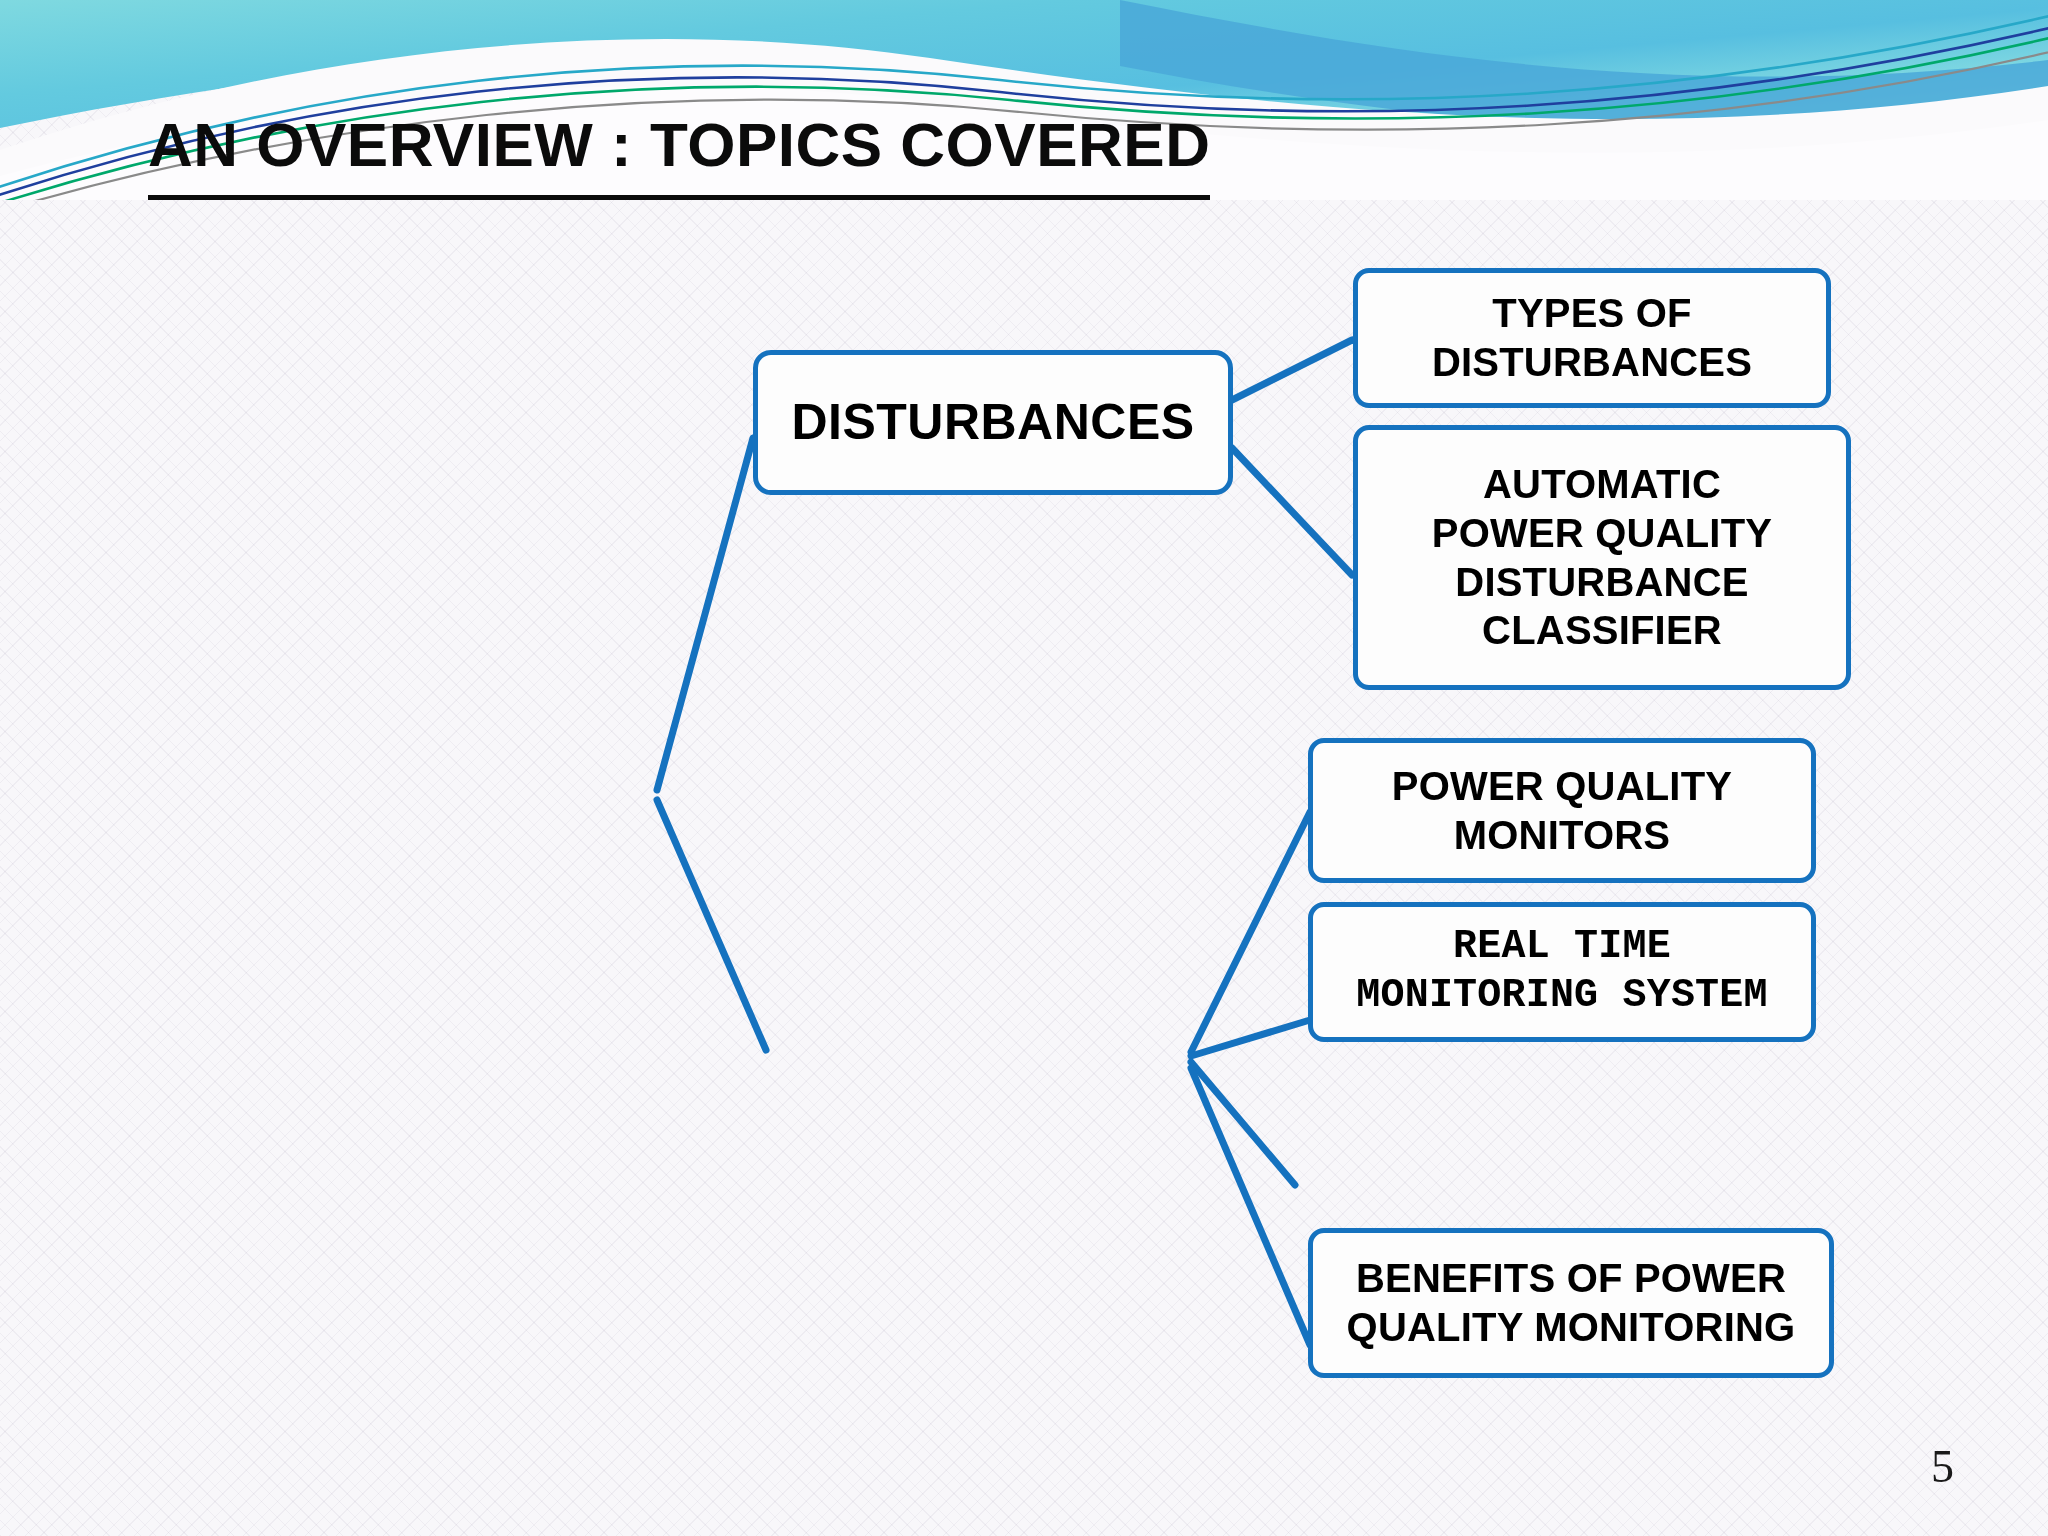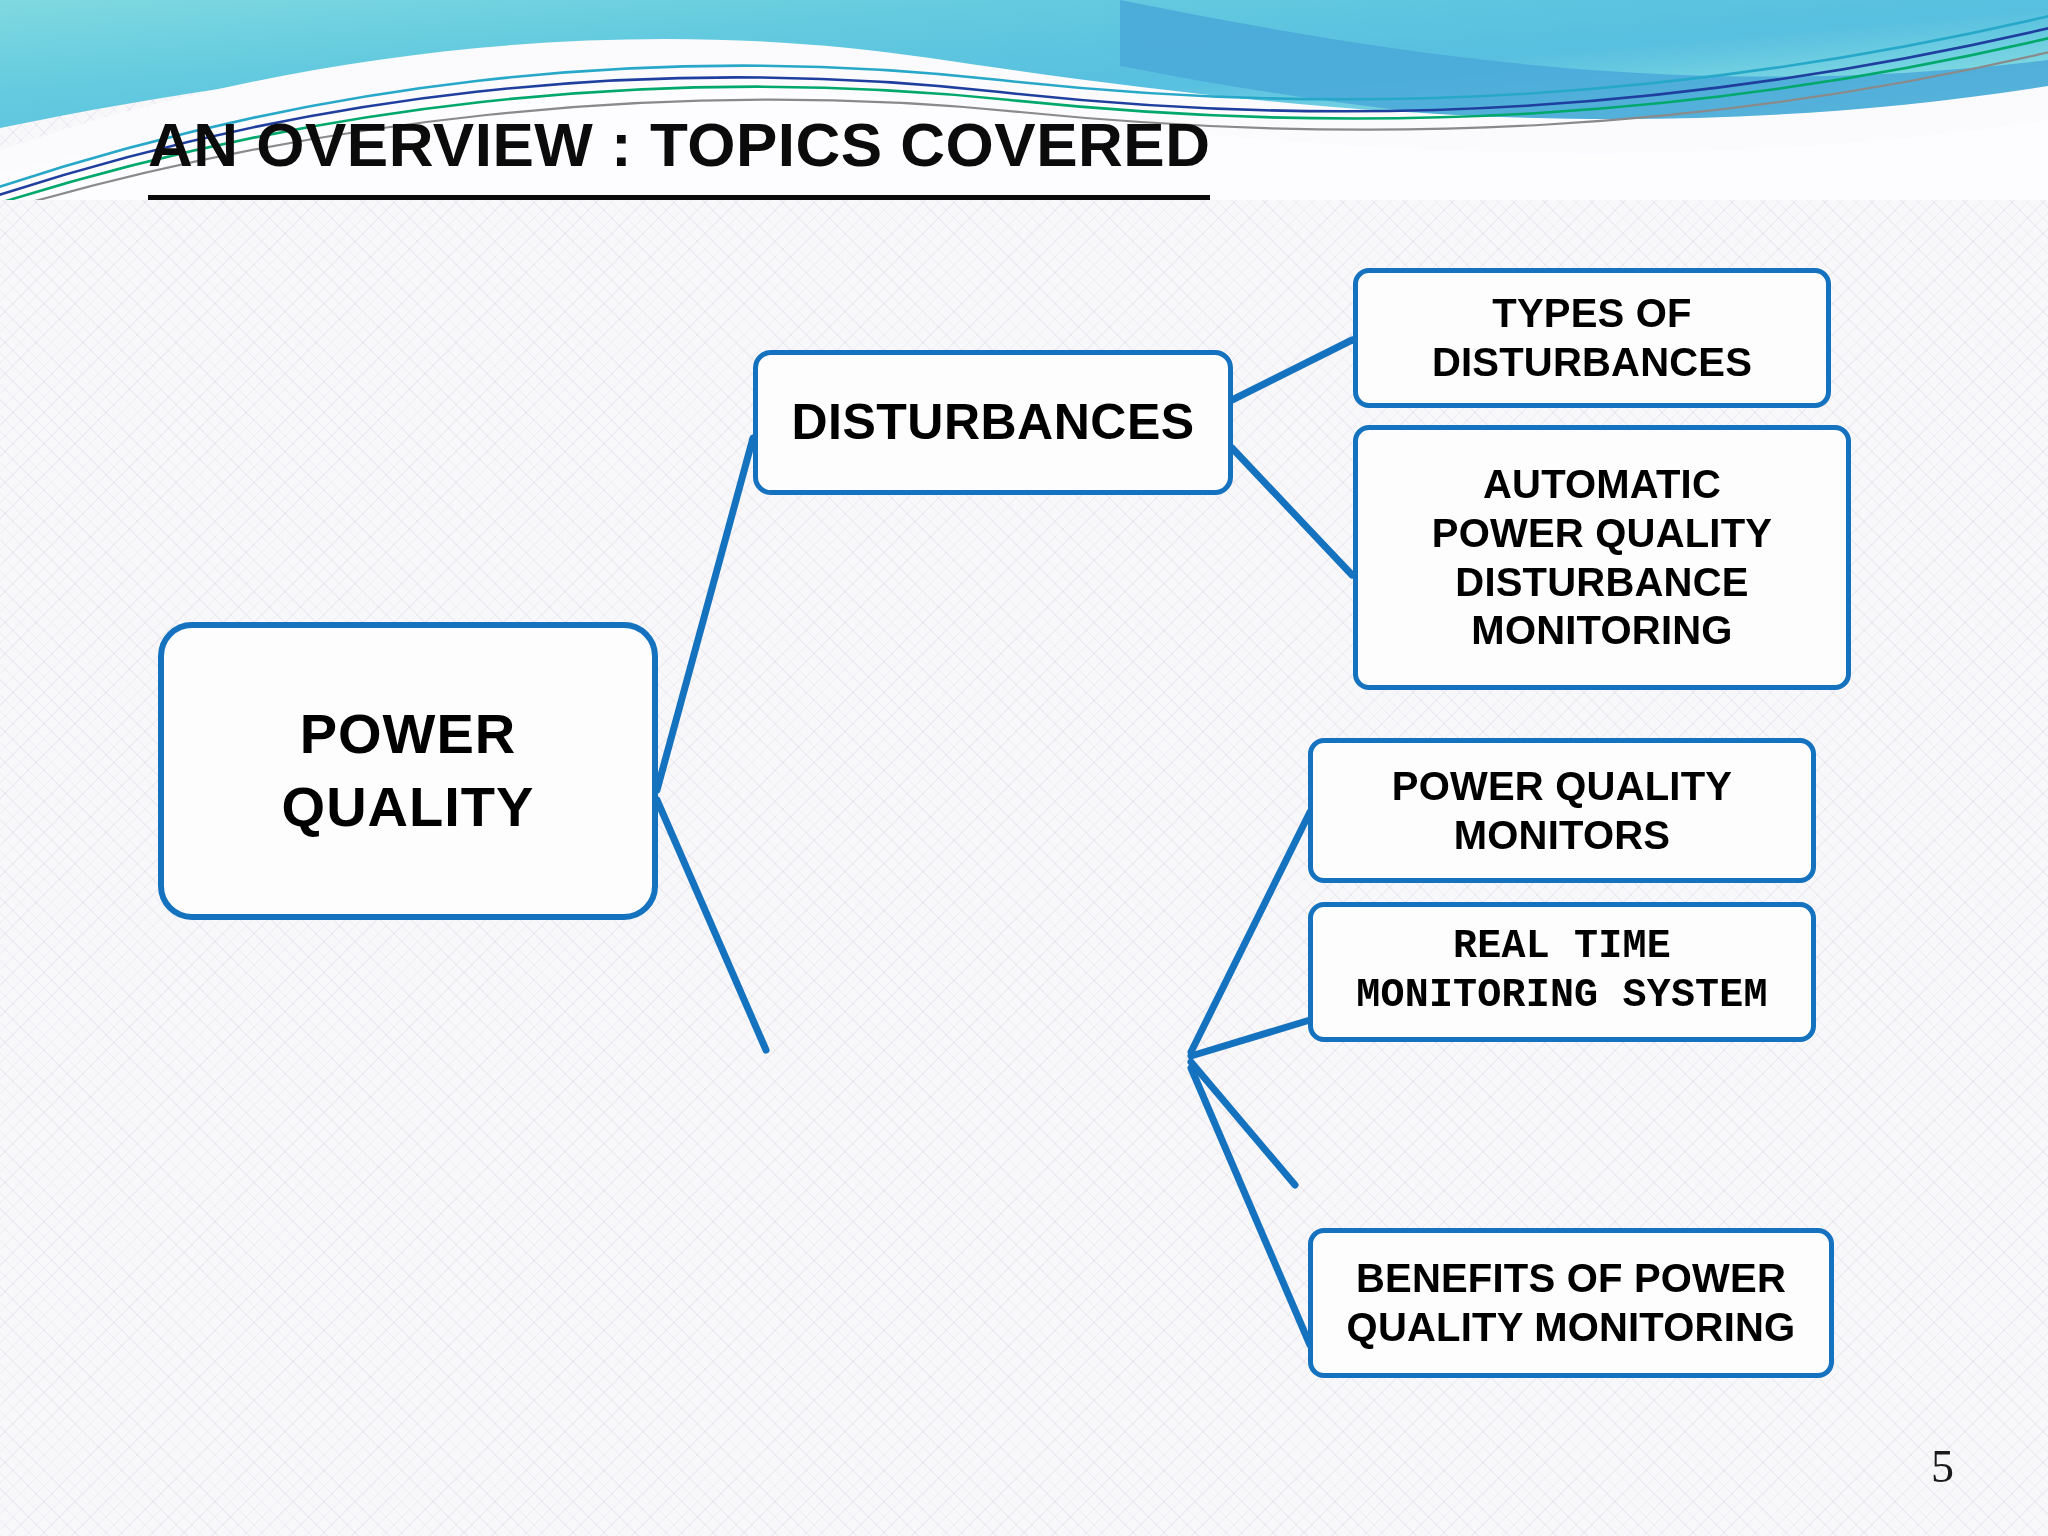--- a/index.html
+++ b/index.html
@@ -161,32 +161,30 @@
       <path d="M1191,1052 L1310,812"></path>
 
       <path d="M1191,1056 L1310,1020"></path>
 
       <path d="M1191,1062 L1295,1185"></path>
 
       <path d="M1191,1068 L1310,1345"></path>
     </g>
   </svg>
 
-  <div class="node root" style="left:158px; top:622px; width:500px; height:298px;">POWER
-QUALITY</div>
 
   <div class="node branch" style="left:753px; top:350px; width:480px; height:145px;">DISTURBANCES</div>
 
   <div class="node leaf" style="left:1353px; top:268px; width:478px; height:140px;">TYPES  OF
 DISTURBANCES</div>
 
   <div class="node leaf" style="left:1353px; top:425px; width:498px; height:265px;">AUTOMATIC
 POWER  QUALITY
 DISTURBANCE
-MONITORING</div>
+CLASSIFIER</div>
 
 
   <div class="node leaf" style="left:1308px; top:738px; width:508px; height:145px;">POWER  QUALITY
 MONITORS</div>
 
   <div class="node leaf" style="left:1308px; top:902px; width:508px; height:140px;font-family:Liberation Mono, monospace;">REAL TIME
 MONITORING SYSTEM</div>
 
 
   <div class="node leaf" style="left:1308px; top:1228px; width:526px; height:150px;">BENEFITS OF POWER

